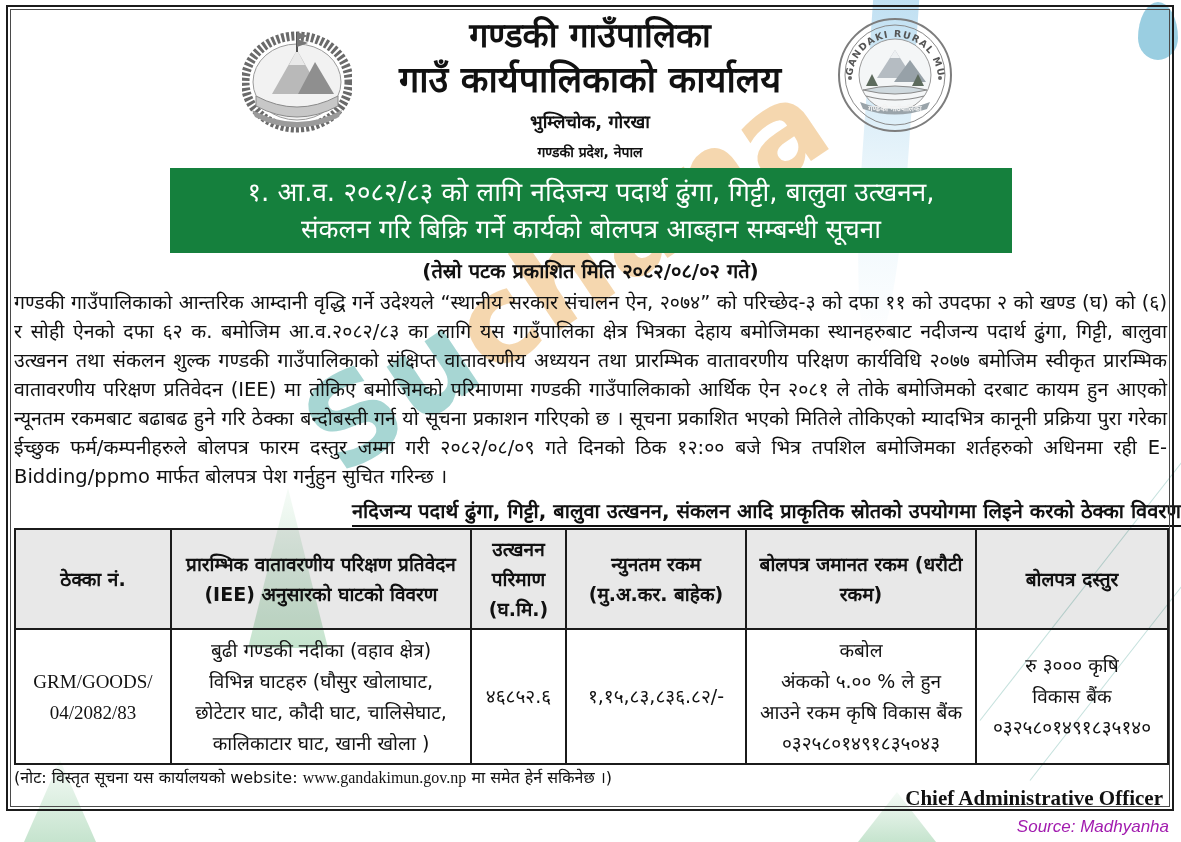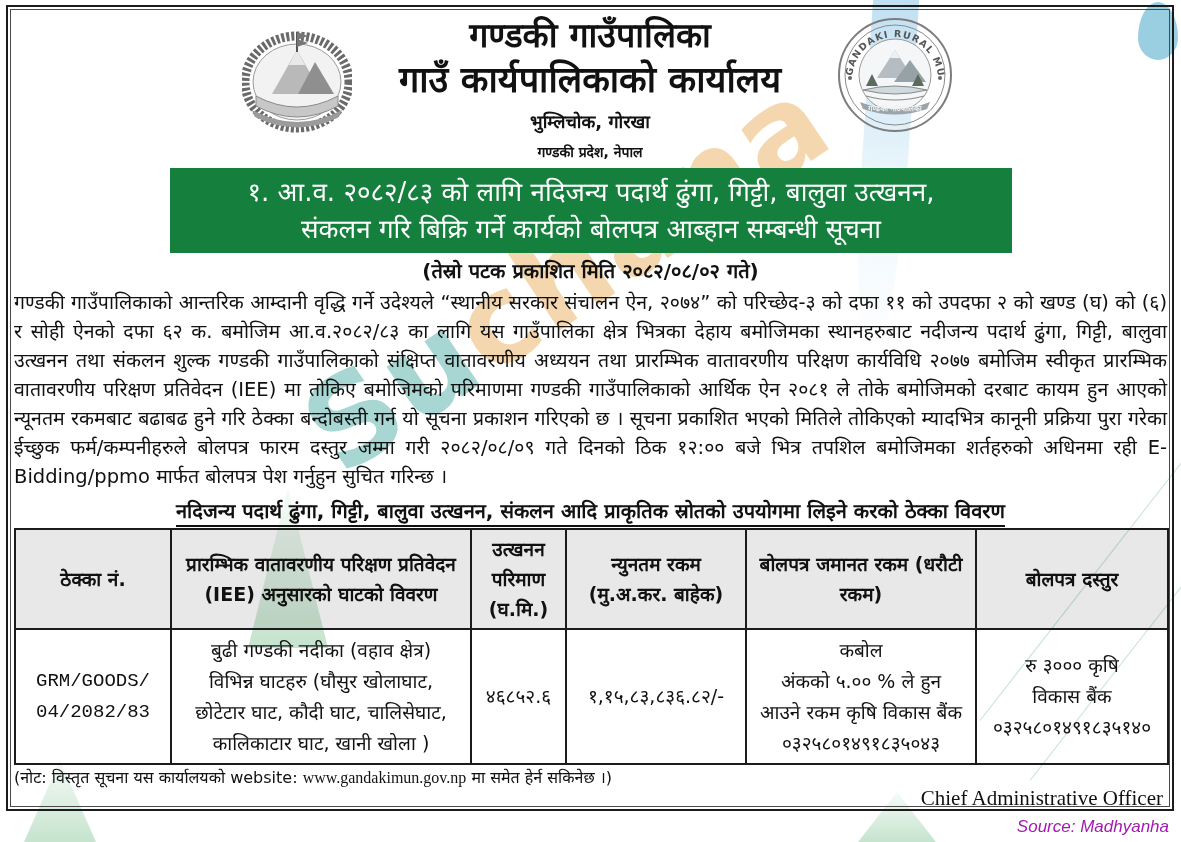--- a/index.html
+++ b/index.html
@@ -79,51 +79,51 @@
   }
 
   
   .body-text {
     position:absolute; left:14px; top:288px; width:1153px;
     font-size:19.5px; line-height:29px; text-align:justify;
   }
 
   
   .tbl-caption {
-    position:absolute; left:0; top:497px; width:1181px; text-align:center;
+    position:absolute; left:0; top:497px; width:1181px; text-align:right;
   }
   .tbl-caption span {
     display:inline-block; font-weight:bold; font-size:20px;
     border-bottom:2px solid #111; padding-bottom:1px;
   }
   table.tender {
     position:absolute; left:14px; top:528px; width:1153px;
     border-collapse:collapse; table-layout:fixed;
   }
   table.tender th, table.tender td {
     border:2px solid #1b1b1b; text-align:center; vertical-align:middle;
     padding:4px 6px;
   }
   table.tender th {
     background:rgba(25,25,25,.10); font-weight:bold; font-size:19px;
     line-height:30px; height:97px;
   }
   table.tender td { font-size:19px; line-height:31px; height:135px; background:transparent; }
-  td.en-serif { font-family:Liberation Mono, monospace; font-size:21px; line-height:30px; }
+  td.en-serif { font-family:Liberation Serif, serif; font-size:21px; line-height:30px; }
   .preline { white-space:pre-line; }
 
   
   .note-line {
     position:absolute; left:14px; top:764px; width:1100px;
     font-size:16px; line-height:28px;
   }
   .note-line .url { font-family:"Liberation Serif", serif; }
   .signatory {
     position:absolute; right:18px; top:786px;
-    font-family:"Liberation Serif", serif; font-weight:normal; font-size:21px;
+    font-family:"Liberation Serif", serif; font-weight:bold; font-size:21px;
   }
   .source-credit {
     position:absolute; right:12px; top:817px;
     font-style:italic; font-size:17px; color:#a21caf;
     font-family:"Liberation Sans", sans-serif;
   }
 </style>
 </head>
 <body>
 

